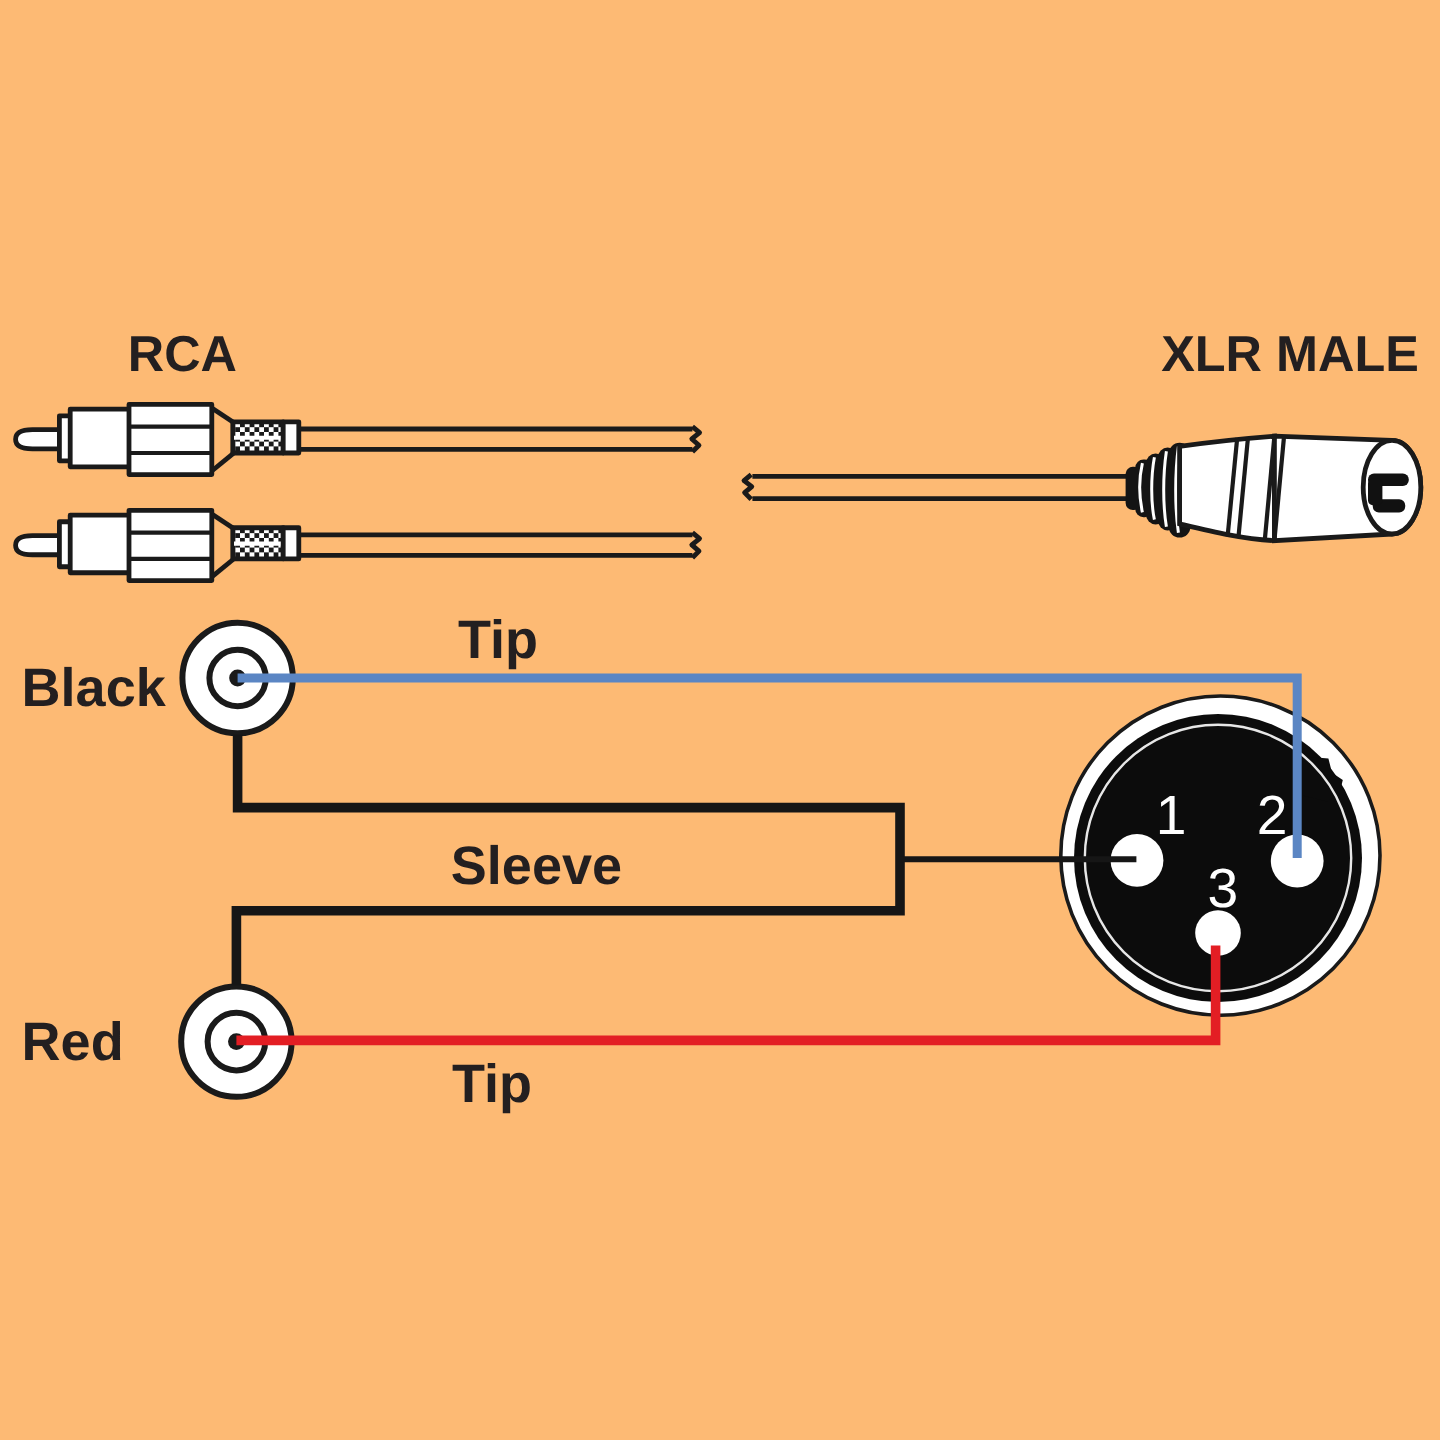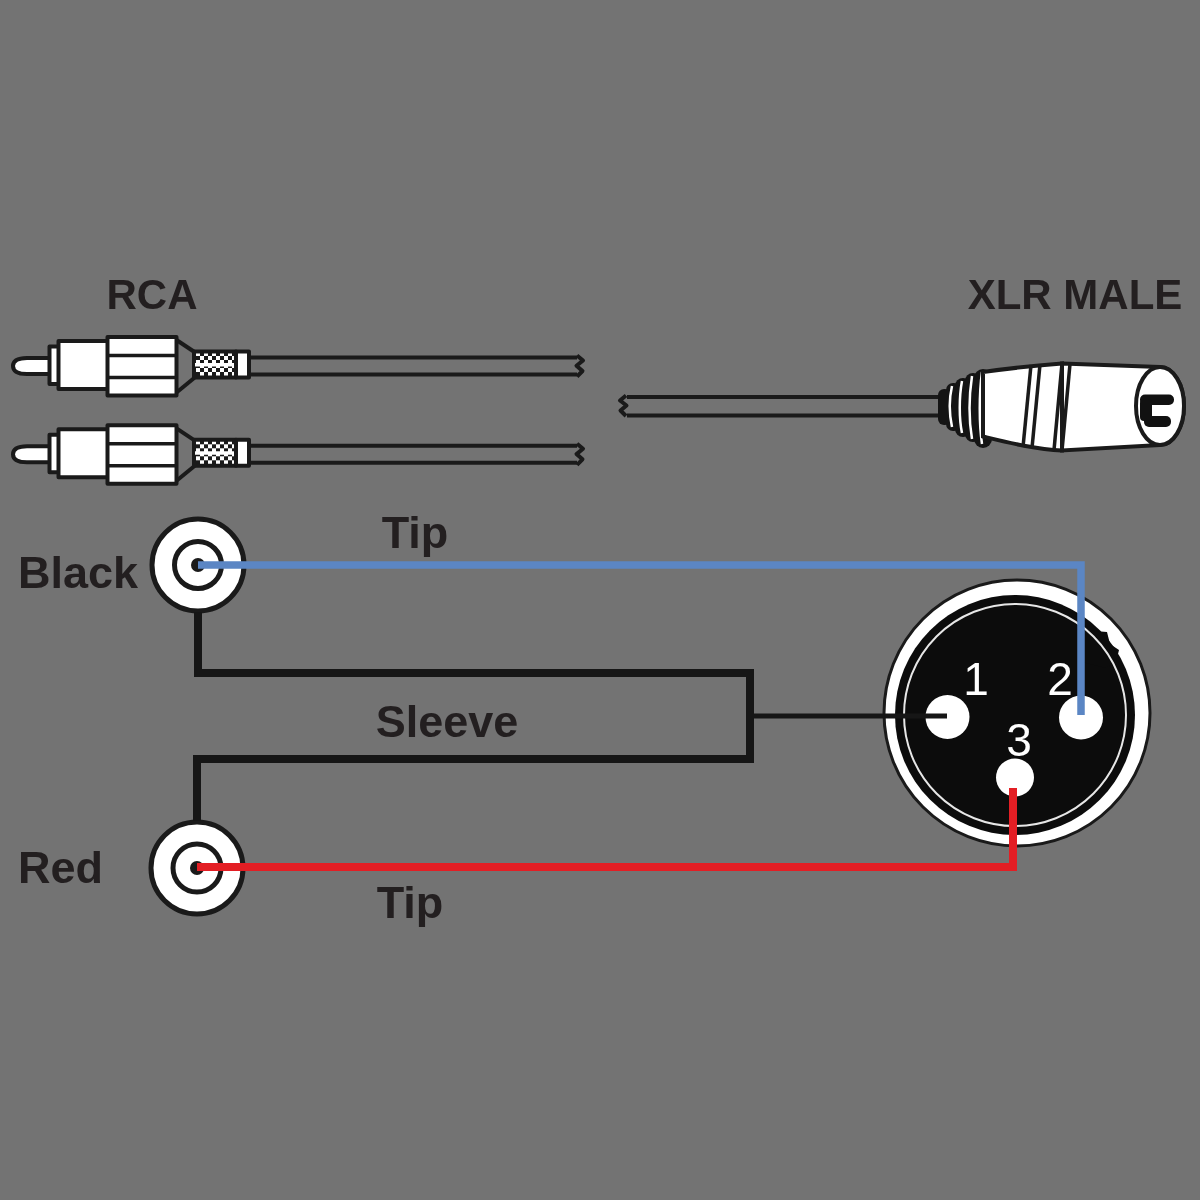--- a/index.html
+++ b/index.html
@@ -7,21 +7,21 @@
     padding: 0;
     background: #ffffff;
     width: 1200px;
     height: 1200px;
     overflow: hidden;
   }
   .stage {
     position: relative;
     width: 1200px;
     height: 1200px;
-    background: #737373;
+    background: #fdba74;
   }
   svg { display: block; }
   text {
     font-family: "Liberation Sans", "DejaVu Sans", sans-serif;
     fill: #231f20;
   }
   .title-label { font-size: 42px; font-weight: bold; }
   .wire-label  { font-size: 45px; font-weight: bold; }
   .pin-number  { font-size: 46px; font-weight: 400; fill: #ffffff; }
 </style>

